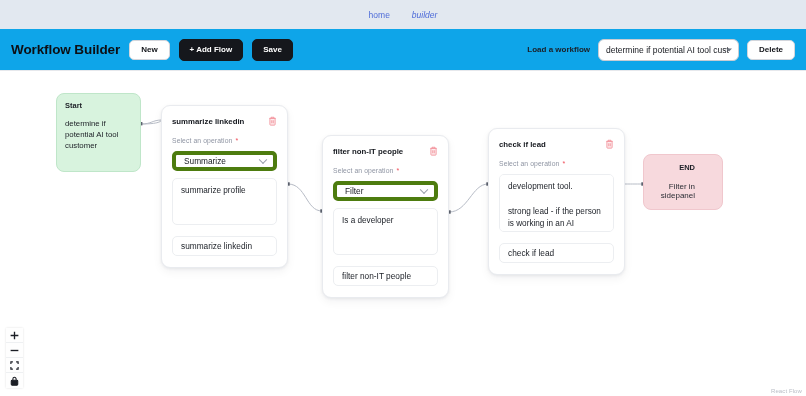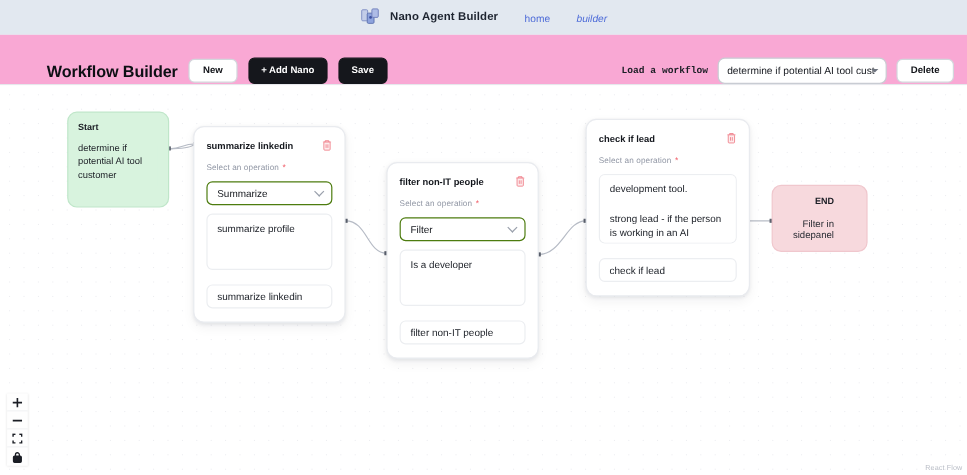--- a/index.html
+++ b/index.html
@@ -21,37 +21,37 @@
   .nav-inner { display: flex; align-items: center; gap: 22px; }
   .brand { display: flex; align-items: center; gap: 8px; }
   .brand-logo { width: 17px; height: 17px; display: block; }
   .brand-name { font-size: 9.5px; font-weight: bold; color: #1e2430; letter-spacing: .1px; }
   .nav-link { font-size: 8.5px; color: #4d6bd8; text-decoration: none; }
   .nav-link.builder { color: #4d6bd8; font-style: italic; }
 
   
   .toolbar {
     position: absolute; left: 0; top: 29px; width: 806px; height: 42px;
-    background: #f9a8d4; border-bottom: 1px solid #e6e8ec;
-    display: flex; align-items: flex-end; padding-left: 28px;
+    background: #0ea5e9; border-bottom: 1px solid #e6e8ec;
+    display: flex; align-items: center;
   }
   .toolbar-left { display: flex; align-items: center; gap: 9px; padding-left: 11px; }
   .app-title { font-size: 13.5px; font-weight: bold; color: #0d0f14; letter-spacing: -.1px; }
   .btn {
     font-family: "Liberation Sans", sans-serif;
     font-size: 8px; font-weight: bold; border-radius: 5px;
     padding: 5px 9px; cursor: pointer; line-height: 1;
     white-space: nowrap;
   }
   .btn-outline { background: #fff; border: 1px solid #d3d6dc; color: #111318; padding: 5px 11px; }
   .btn-dark { background: #15171c; border: 1px solid #15171c; color: #ffffff; padding: 6px 10px; }
   .toolbar-right {
     margin-left: auto; display: flex; align-items: center; gap: 8px; padding-right: 11px;
   }
-  .load-label { font-size: 8px; font-weight: bold; color: #1b1e25; font-family: Liberation Mono, monospace; }
+  .load-label { font-size: 8px; font-weight: bold; color: #1b1e25; }
   .wf-select {
     position: relative; width: 141px; height: 22px;
     border: 1px solid #c9ccd3; border-radius: 6px; background: #fff;
     display: flex; align-items: center; padding: 0 16px 0 7px;
     font-size: 8.5px; color: #15181e; overflow: hidden; white-space: nowrap;
   }
   .wf-select .caret {
     position: absolute; right: 6px; top: 50%; transform: translateY(-50%);
     width: 0; height: 0; border-left: 3px solid transparent; border-right: 3px solid transparent;
     border-top: 3.5px solid #6d737e;
@@ -97,21 +97,21 @@
   .card-head { display: flex; align-items: center; justify-content: space-between; }
   .card-title { font-size: 7.8px; font-weight: bold; color: #14171d; }
   .trash-icon { width: 9px; height: 10px; cursor: pointer; display: block; }
   .op-label {
     margin-top: 11px; font-size: 6.8px; color: #8f95a3; letter-spacing: .1px;
     display: flex; align-items: center; gap: 3px;
   }
   .req-star { color: #ef4b57; font-size: 7px; line-height: 1; }
   .op-select {
     position: relative; margin-top: 7px; height: 20px;
-    border: 1px solid #4d7c0f; border-radius: 5px; background: #fff;
+    border: 4px solid #4d7c0f; border-radius: 5px; background: #fff;
     display: flex; align-items: center; padding: 0 16px 0 8px;
     font-size: 8.3px; color: #15181e;
   }
   .chev {
     position: absolute; right: 7px; top: 50%; width: 6px; height: 6px;
     border-right: 1.1px solid #9aa0ac; border-bottom: 1.1px solid #9aa0ac;
     transform: translateY(-72%) rotate(45deg);
   }
   .node-textarea {
     margin-top: 7px; width: 100%;
@@ -145,41 +145,30 @@
     font-size: 6px; color: #b9bdc6; letter-spacing: .1px;
   }
 </style>
 </head>
 <body>
 
 <div id="app">
 
   <div class="navbar">
     <div class="nav-inner">
-      <div class="brand">
-        <span>
-          <svg class="brand-logo" viewBox="0 0 24 24" fill="none">
-            <rect x="2" y="3" width="7" height="13" rx="1.3" fill="#c3cde8" stroke="#7f8fc4" stroke-width="1.1"></rect>
-            <rect x="8.5" y="7" width="8" height="12" rx="1.3" fill="#8ea3dd" stroke="#5a6fae" stroke-width="1.1"></rect>
-            <rect x="14" y="2" width="7.5" height="10" rx="1.3" fill="#aebce6" stroke="#6f80bb" stroke-width="1.1"></rect>
-            <circle cx="12.4" cy="12" r="1.6" fill="#3f52a0"></circle>
-          </svg>
-        </span>
-        <span class="brand-name">Nano Agent Builder</span>
-      </div>
       <a class="nav-link" href="#">home</a>
       <a class="nav-link builder" href="#">builder</a>
     </div>
   </div>
 
   <div class="toolbar">
     <div class="toolbar-left">
       <span class="app-title">Workflow Builder</span>
       <button class="btn btn-outline">New</button>
-      <button class="btn btn-dark">+ Add Nano</button>
+      <button class="btn btn-dark">+ Add Flow</button>
       <button class="btn btn-dark">Save</button>
     </div>
     <div class="toolbar-right">
       <span class="load-label">Load a workflow</span>
       <div class="wf-select">
         <span>determine if potential AI tool cust</span>
         <span class="caret"></span>
       </div>
       <button class="btn btn-outline">Delete</button>
     </div>
@@ -249,21 +238,21 @@
         <span class="req-star">*</span>
       </div>
       <div class="op-select">
         <span>Filter</span>
         <span class="chev"></span>
       </div>
       <textarea class="node-textarea" rows="4" style="height: 47px;">Is a developer</textarea>
       <input class="node-input" type="text" value="filter non-IT people" style="">
     </div>
 
-    <div class="node node-card" style="left:488px; top:28px; width:137px;">
+    <div class="node node-card" style="left:488px; top:57px; width:137px;">
       <div class="card-head">
         <span class="card-title">check if lead</span>
         <span>
           <svg class="trash-icon" viewBox="0 0 24 26" fill="none" stroke="#f0838d" stroke-width="2">
             <path d="M3 6h18"></path>
               <path d="M8 6V3h8v3"></path>
             <rect x="5" y="6" width="14" height="18" rx="2" fill="#fdeced"></rect>
             <path d="M10 11v8M14 11v8" stroke="#f0838d"></path>
           </svg>
         </span>

